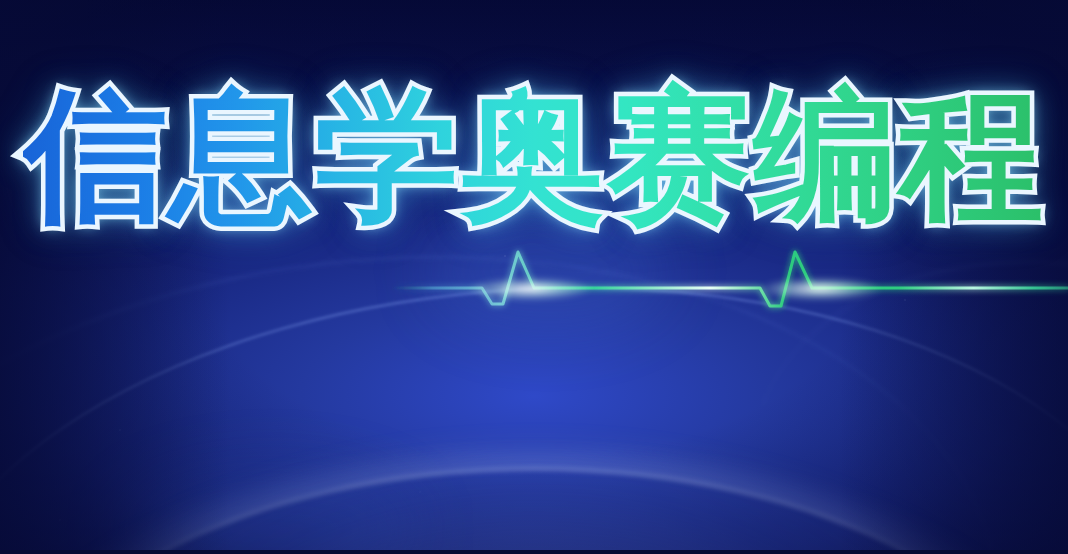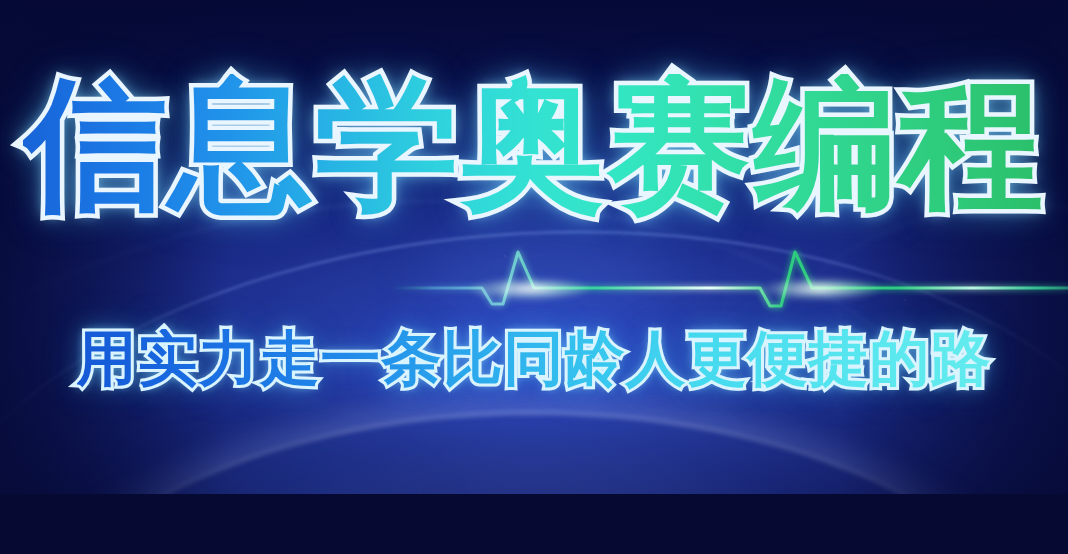--- a/index.html
+++ b/index.html
@@ -4,23 +4,23 @@
 <title>Promo Banner</title>
 <style>
   html, body {
     margin: 0;
     padding: 0;
     background: #060a33;
   }
   #banner {
     position: relative;
     width: 1068px;
-    height: 494px;
+    height: 550px;
     overflow: hidden;
-    font-family: Liberation Mono, monospace;
+    font-family: Liberation Sans, sans-serif;
     background: #5eead4;
     user-select: none;
   }
 
   
   .bg-base {
     position: absolute;
     inset: 0;
     background:
       radial-gradient(ellipse 78% 62% at 50% 72%,
@@ -310,20 +310,14 @@
     <div class="ecg-hotspot ecg-hot-2"></div>
   </div>
 
   <div class="title-block">
     <span class="title-stack">
       <span class="title-text title-outline" aria-hidden="true">信息学奥赛编程</span>
       <span class="title-text title-fill">信息学奥赛编程</span>
     </span>
   </div>
 
-  <div class="sub-block">
-    <span class="sub-stack">
-      <span class="sub-text sub-outline" aria-hidden="true">用实力走一条比同龄人更便捷的路</span>
-      <span class="sub-text sub-fill">用实力走一条比同龄人更便捷的路</span>
-    </span>
-  </div>
 
 </div>
 
 </body></html>

